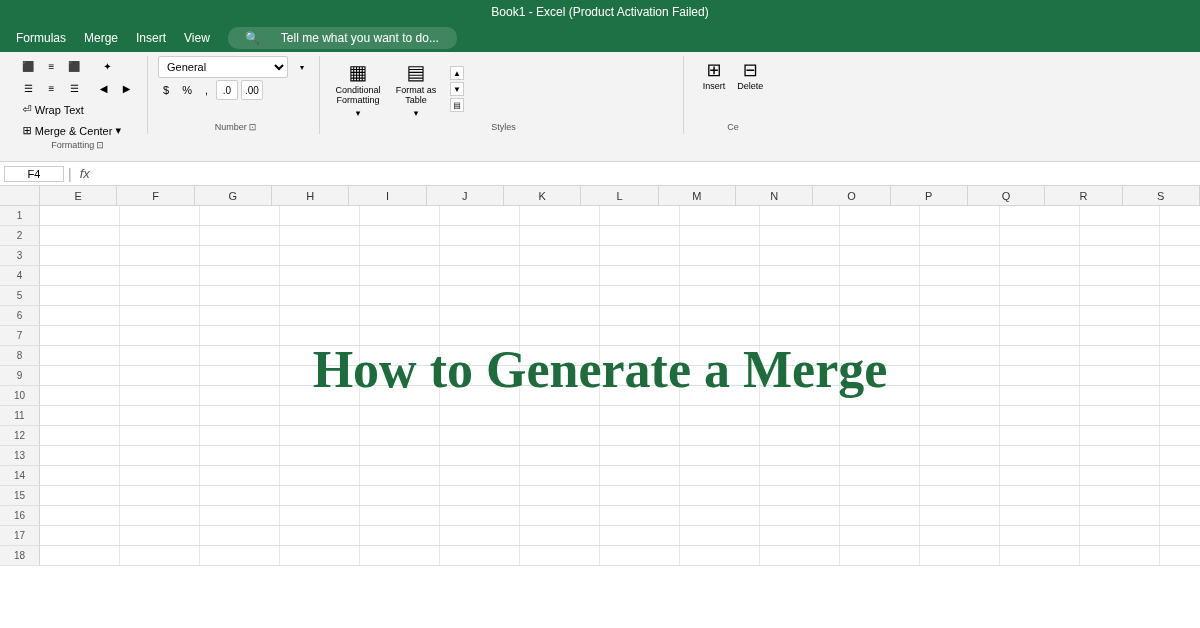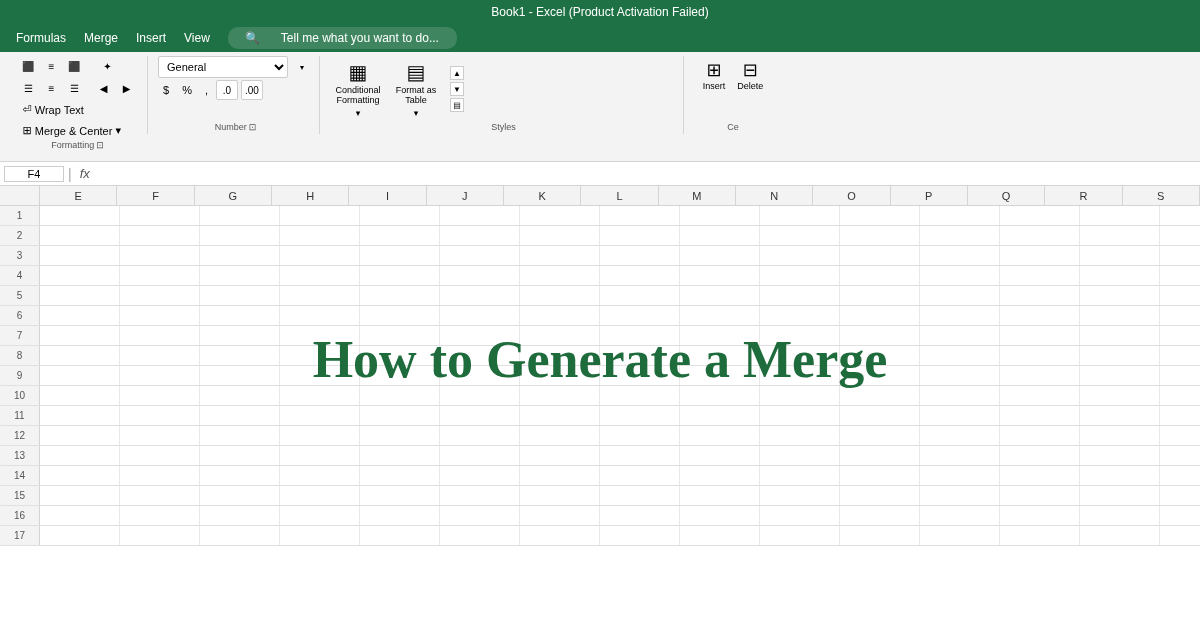--- a/index.html
+++ b/index.html
@@ -765,18 +765,36 @@
         <div class="cell" style="width: 80px; min-width: 80px;"></div>
         <div class="cell" style="width: 80px; min-width: 80px;"></div>
         <div class="cell" style="width: 80px; min-width: 80px;"></div>
         <div class="cell" style="width: 80px; min-width: 80px;"></div>
         <div class="cell" style="width: 80px; min-width: 80px;"></div>
         <div class="cell" style="width: 80px; min-width: 80px;"></div>
         <div class="cell" style="width: 80px; min-width: 80px;"></div>
         <div class="cell" style="width: 80px; min-width: 80px;"></div>
         <div class="cell" style="width: 80px; min-width: 80px;"></div>
       </div>
+      <div class="grid-row">
+        <div class="row-num">18</div>
+        <div class="cell" style="width: 80px; min-width: 80px;"></div>
+        <div class="cell" style="width: 80px; min-width: 80px;"></div>
+        <div class="cell" style="width: 80px; min-width: 80px;"></div>
+        <div class="cell" style="width: 80px; min-width: 80px;"></div>
+        <div class="cell" style="width: 80px; min-width: 80px;"></div>
+        <div class="cell" style="width: 80px; min-width: 80px;"></div>
+        <div class="cell" style="width: 80px; min-width: 80px;"></div>
+        <div class="cell" style="width: 80px; min-width: 80px;"></div>
+        <div class="cell" style="width: 80px; min-width: 80px;"></div>
+        <div class="cell" style="width: 80px; min-width: 80px;"></div>
+        <div class="cell" style="width: 80px; min-width: 80px;"></div>
+        <div class="cell" style="width: 80px; min-width: 80px;"></div>
+        <div class="cell" style="width: 80px; min-width: 80px;"></div>
+        <div class="cell" style="width: 80px; min-width: 80px;"></div>
+        <div class="cell" style="width: 80px; min-width: 80px;"></div>
+      </div>
     </div>
 
   <div class="big-text-overlay">
     <div>How to Generate a Merge</div>
   </div>
 </div>
 
 </body></html>

